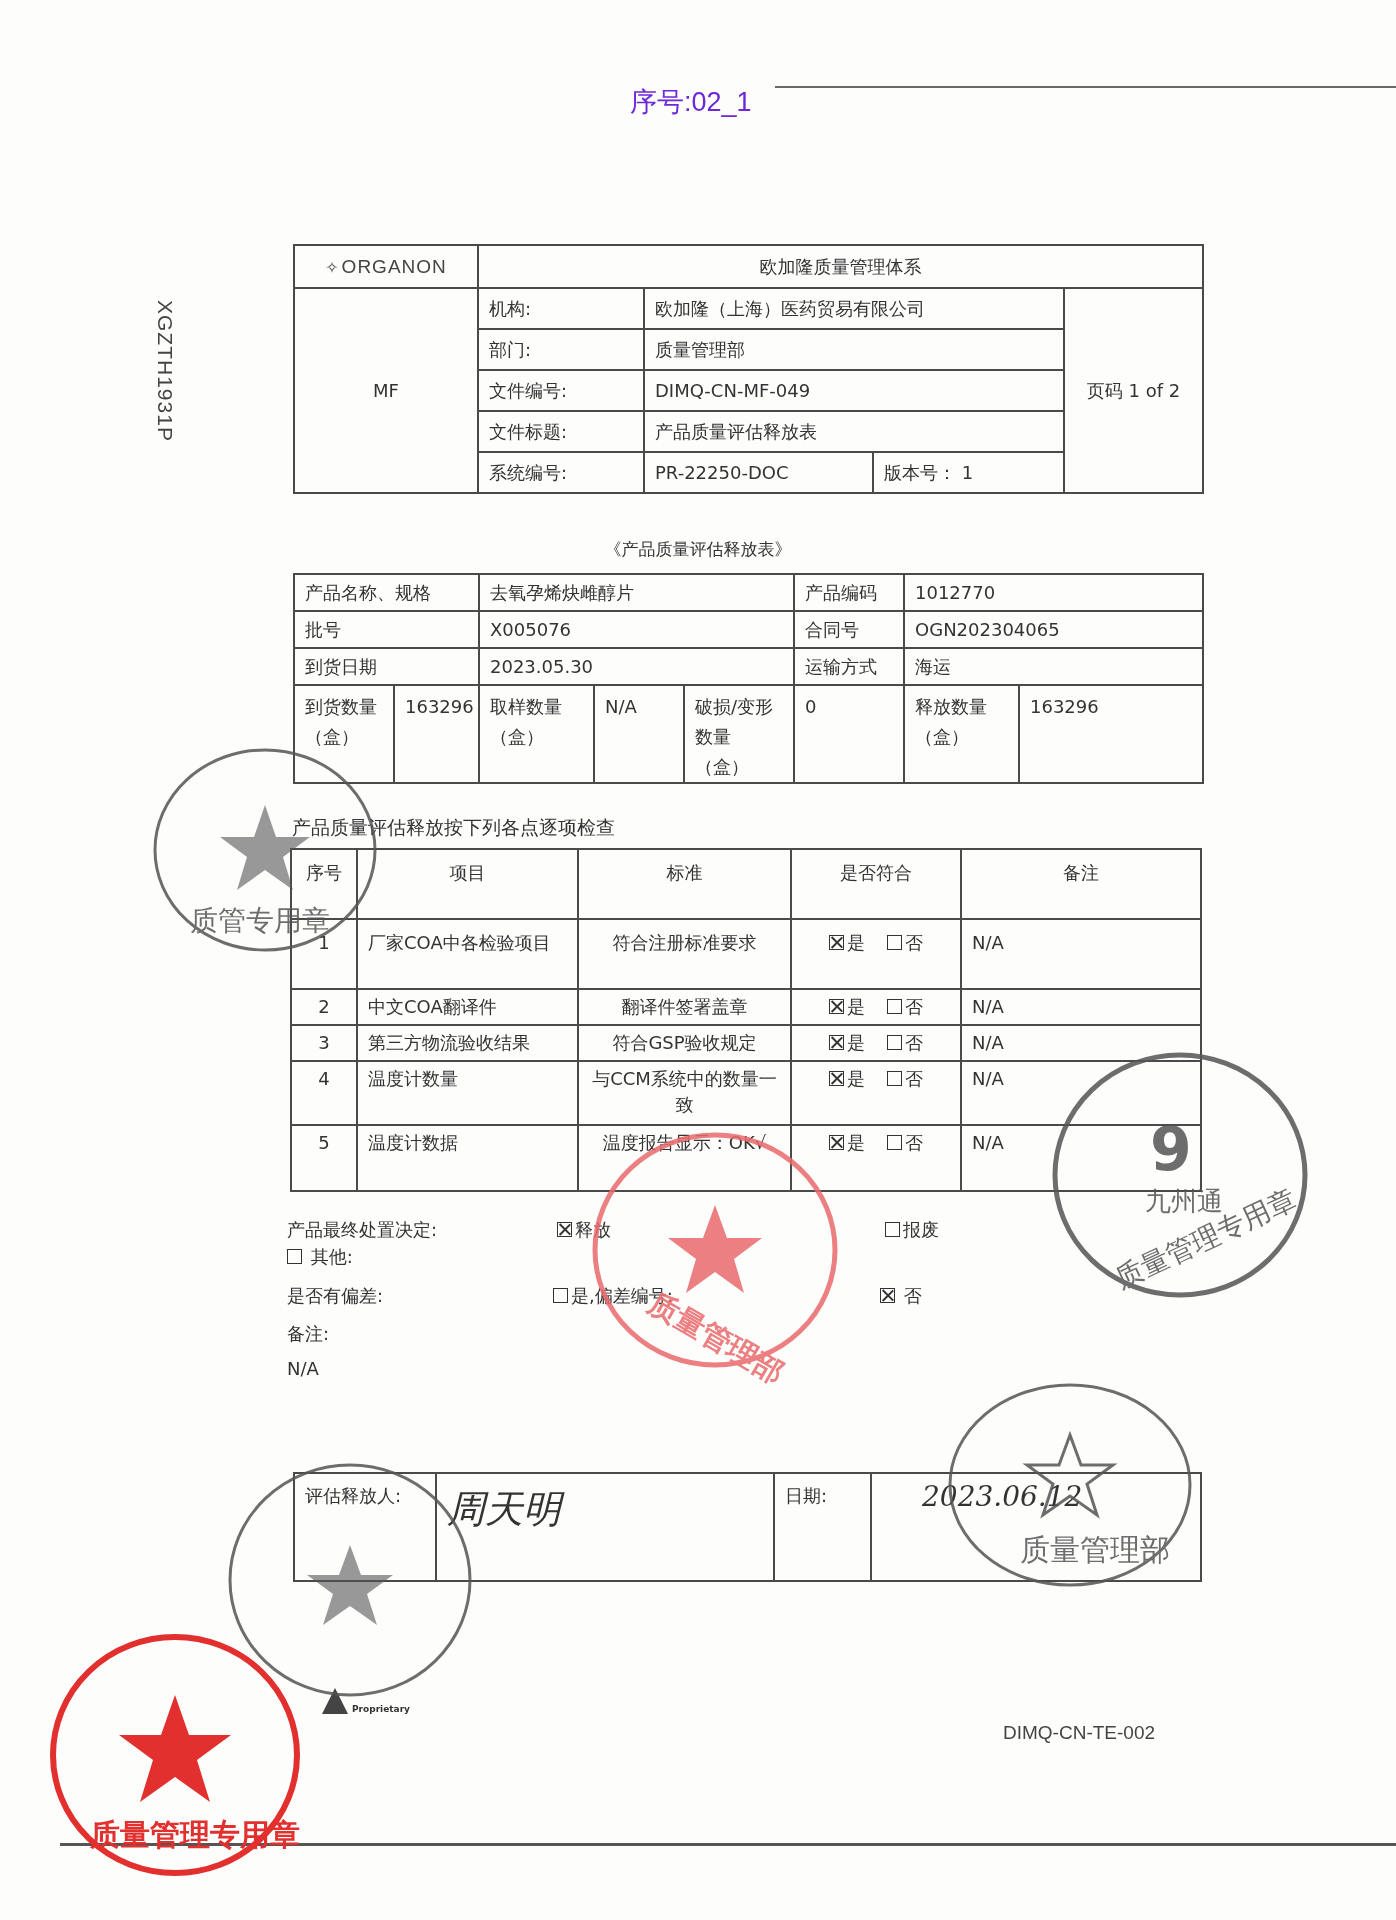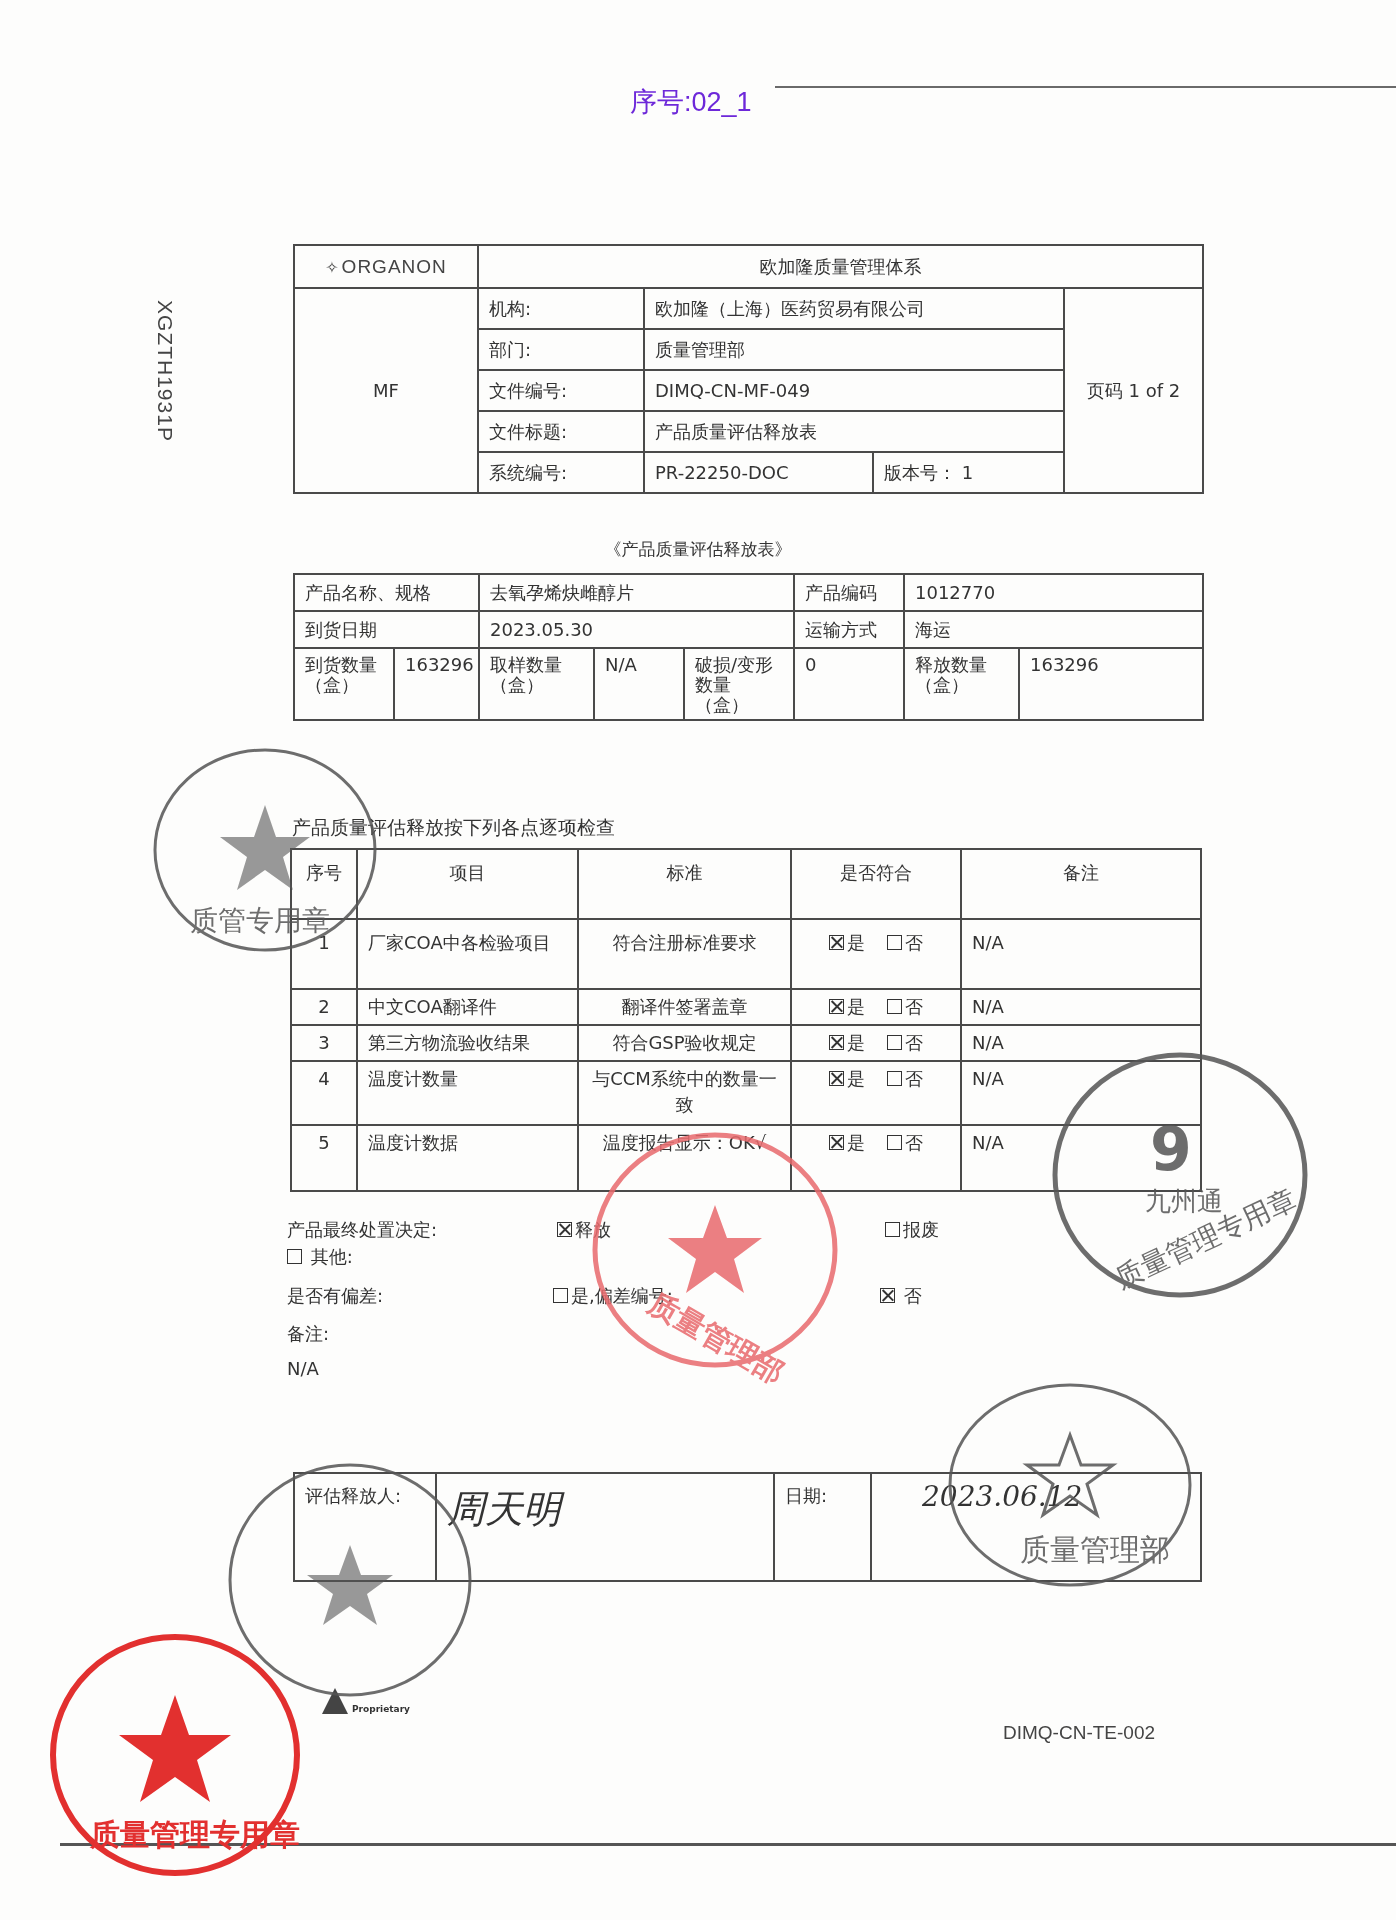--- a/index.html
+++ b/index.html
@@ -25,21 +25,21 @@
   #hdr td { height: 39px; }
   #hdr .title-row td { height: 41px; }
   .logo { font-family: "Liberation Sans", sans-serif; font-size: 19px; letter-spacing: 1px; color: #444; }
   .logo .star { font-size: 16px; margin-right: 2px; }
 
   .subtitle { left: 0; width: 1396px; top: 538px; text-align: center; font-size: 17px; color: #333; }
 
   
   #prod { left: 293px; top: 573px; width: 909px; }
   #prod td { height: 35px; }
-  #prod td.tall { height: 64px; vertical-align: top; padding-top: 6px; white-space: normal; line-height: 20px; }
+  #prod td.tall { height: 64px; vertical-align: top; padding-top: 6px; white-space: normal; line-height: 30px; }
 
   .section-title { left: 292px; top: 815px; font-size: 19px; color: #333; }
 
   
   #chk { left: 290px; top: 848px; width: 910px; }
   #chk td { font-size: 18px; vertical-align: top; padding-top: 10px; white-space: normal; line-height: 26px; }
   #chk tr.h td { height: 58px; text-align: center; }
   #chk tr.r1 td { height: 58px; }
   #chk tr.r2 td { height: 30px; padding-top: 4px; }
   #chk tr.r3 td { height: 30px; padding-top: 4px; }
@@ -130,20 +130,26 @@
       <col style="width:184px">
   </colgroup>
   <tbody>
       <tr>
     <td colspan="2">产品名称、规格</td>
     <td colspan="3">去氧孕烯炔雌醇片</td>
     <td>产品编码</td>
     <td colspan="2">1012770</td>
   </tr>
   <tr>
+    <td colspan="2">批号</td>
+    <td colspan="3">X005076</td>
+    <td>合同号</td>
+    <td colspan="2">OGN202304065</td>
+  </tr>
+  <tr>
     <td colspan="2">到货日期</td>
     <td colspan="3">2023.05.30</td>
     <td>运输方式</td>
     <td colspan="2">海运</td>
   </tr>
   <tr>
     <td class="tall">到货数量（盒）</td>
     <td class="tall">163296</td>
     <td class="tall">取样数量（盒）</td>
     <td class="tall">N/A</td>

